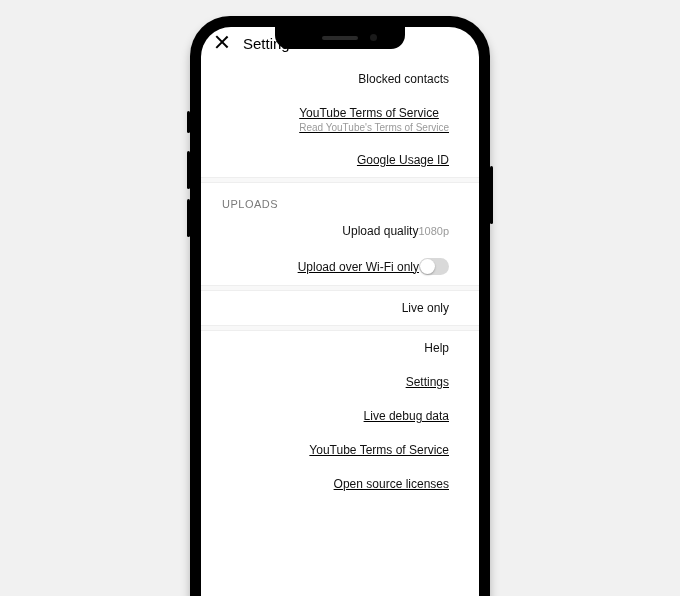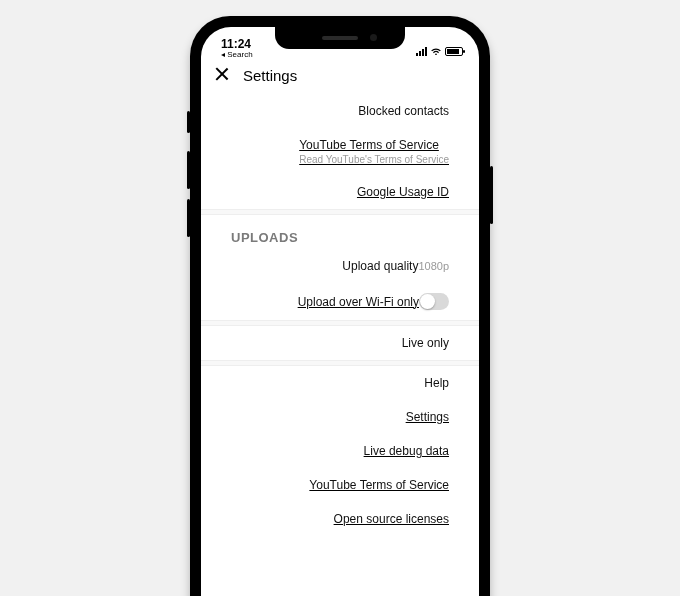--- a/index.html
+++ b/index.html
@@ -90,25 +90,25 @@
   .close-x { width: 14px; height: 14px; position: relative; }
   .close-x:before, .close-x:after {
     content:""; position:absolute; left:6px; top:-1px; width:1.5px; height:16px; background:#000;
   }
   .close-x:before{ transform: rotate(45deg);}
   .close-x:after { transform: rotate(-45deg);}
 
   .list { font-size: 12px; }
   .section-gap { height: 6px; background: #f8f8f8; border-top:1px solid #eee; border-bottom:1px solid #eee;}
   .section-head {
-    padding: 15px 30px 4px 30px;
-    font-size: 13px;
+    padding: 15px 30px 4px 21px;
+    font-size: 11px;
     letter-spacing: 0.5px;
     color: #7a7a7a;
-    font-weight: 700;
+    font-weight: 400;
   }
   .row {
     display: flex;
     align-items: center;
     justify-content: flex-end;
     padding: 10px 30px;
     min-height: 34px;
   }
   .row + .row { border-top: none; text-decoration: underline; }
   .row .label { color: #111; }
@@ -132,40 +132,20 @@
   <div class="side-btn sb-left2"></div>
   <div class="side-btn sb-left3"></div>
   <div class="side-btn sb-right"></div>
 
   <div class="screen">
     <div class="notch">
       <div class="speaker"></div>
       <div class="camera"></div>
     </div>
 
-    <div class="status-bar">
-      <div class="status-left">
-        <span>11:24</span>
-        <span class="back-search">◂ Search</span>
-      </div>
-      <div class="status-right">
-        <div class="signal">
-            <span></span>
-            <span></span>
-            <span></span>
-            <span></span>
-          </div>
-        <svg class="wifi" viewBox="0 0 14 10">
-          <path d="M7 9.2a1 1 0 100-2 1 1 0 000 2zM3.5 5.9a5 5 0 017 0l-1 1a3.6 3.6 0 00-5 0zM1.4 3.8a8 8 0 0111.2 0l-1 1a6.6 6.6 0 00-9.2 0z" fill="#000"></path>
-        </svg>
-        <div class="battery">
-            <div class="battery-fill"></div>
-          </div>
-      </div>
-    </div>
 
     <div class="titlebar">
       <div class="close-x"></div>
       <div>Settings</div>
     </div>
 
     <div class="list">
 
       <div class="row">
         <span class="label">Blocked contacts</span>

